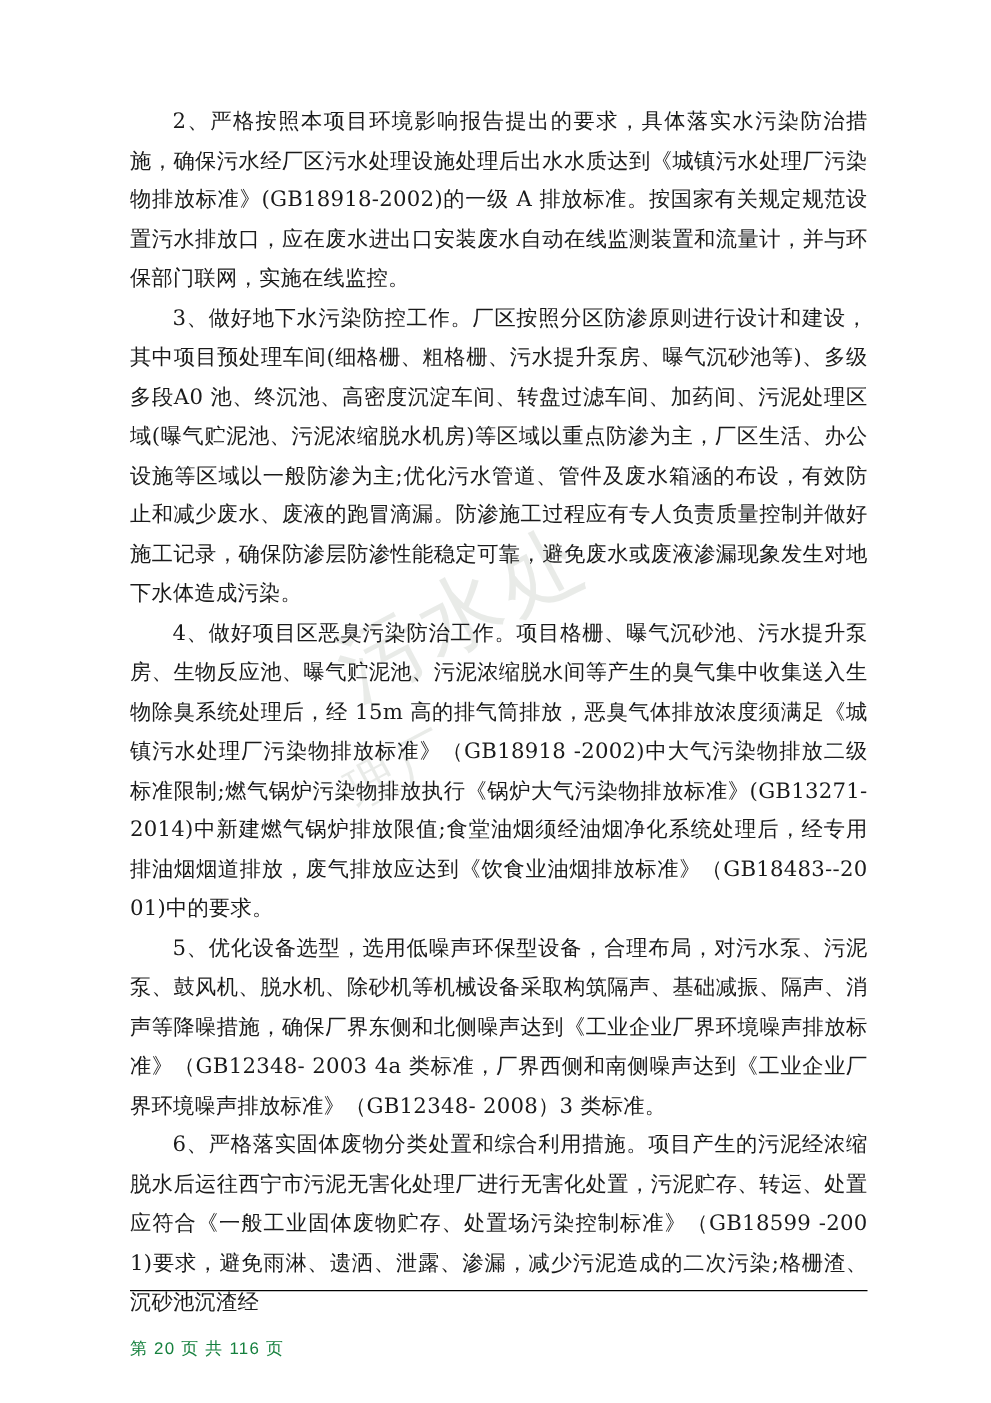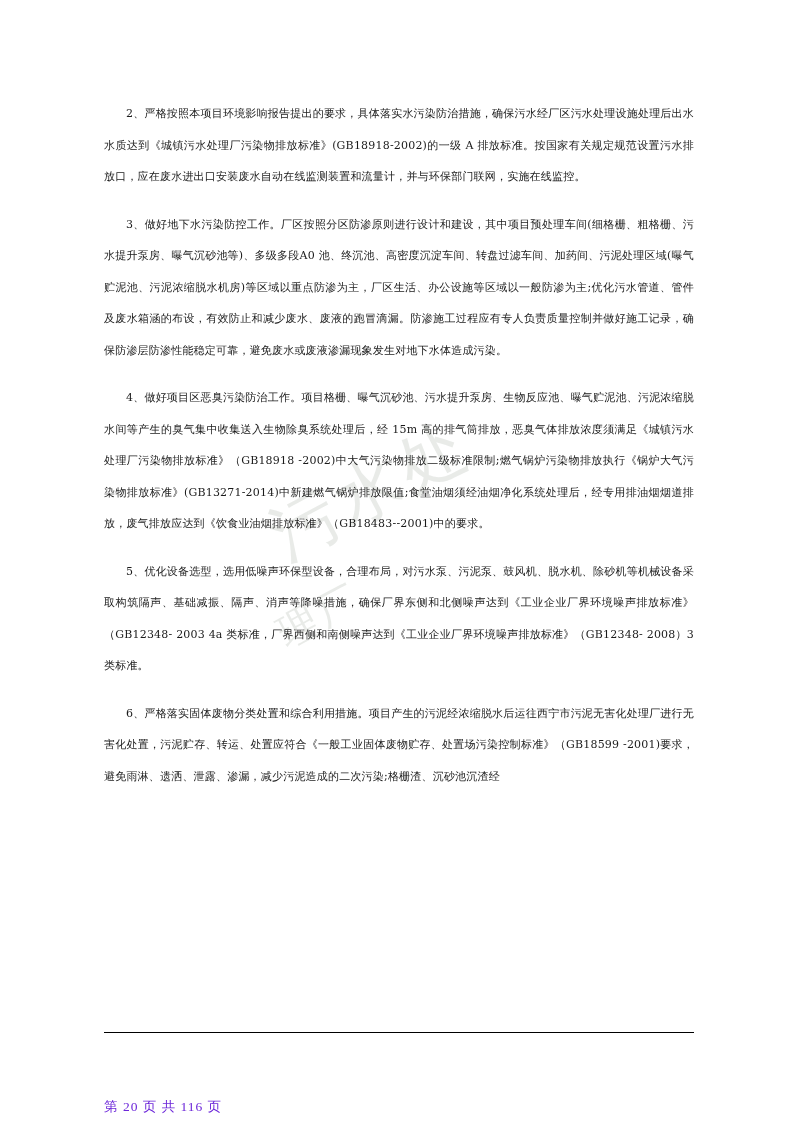--- a/index.html
+++ b/index.html
@@ -17,46 +17,46 @@
     font-family: "DejaVu Serif", "Liberation Serif", serif;
   }
   .content {
     position: absolute;
     left: 104px;
     top: 82px;
     width: 590px;
     color: #1a1a1a;
   }
   .para {
-    font-size: 11px;
+    font-size: 17px;
     line-height: 31.5px;
     text-align: justify;
     text-justify: inter-ideograph;
-    margin: 16px 0 0 0;
+    margin: 0 0 0 0;
     text-indent: 2em;
     letter-spacing: 0.2px;
     word-break: break-all;
   }
   .footer-rule {
     position: absolute;
     left: 104px;
     top: 1032px;
     width: 590px;
     height: 1px;
     background: #000000;
   }
   .footer {
     position: absolute;
     left: 104px;
-    top: 1098px;
+    top: 1070px;
     width: 590px;
     font-size: 13.5px;
-    color: #6d28d9;
+    color: #15803d;
     letter-spacing: 1px;
-    font-family: Liberation Serif, serif;
+    font-family: Liberation Sans, sans-serif;
   }
   
   .watermark {
     position: absolute;
     left: 300px;
     top: 420px;
     width: 300px;
     height: 260px;
     pointer-events: none;
     opacity: 0.13;

